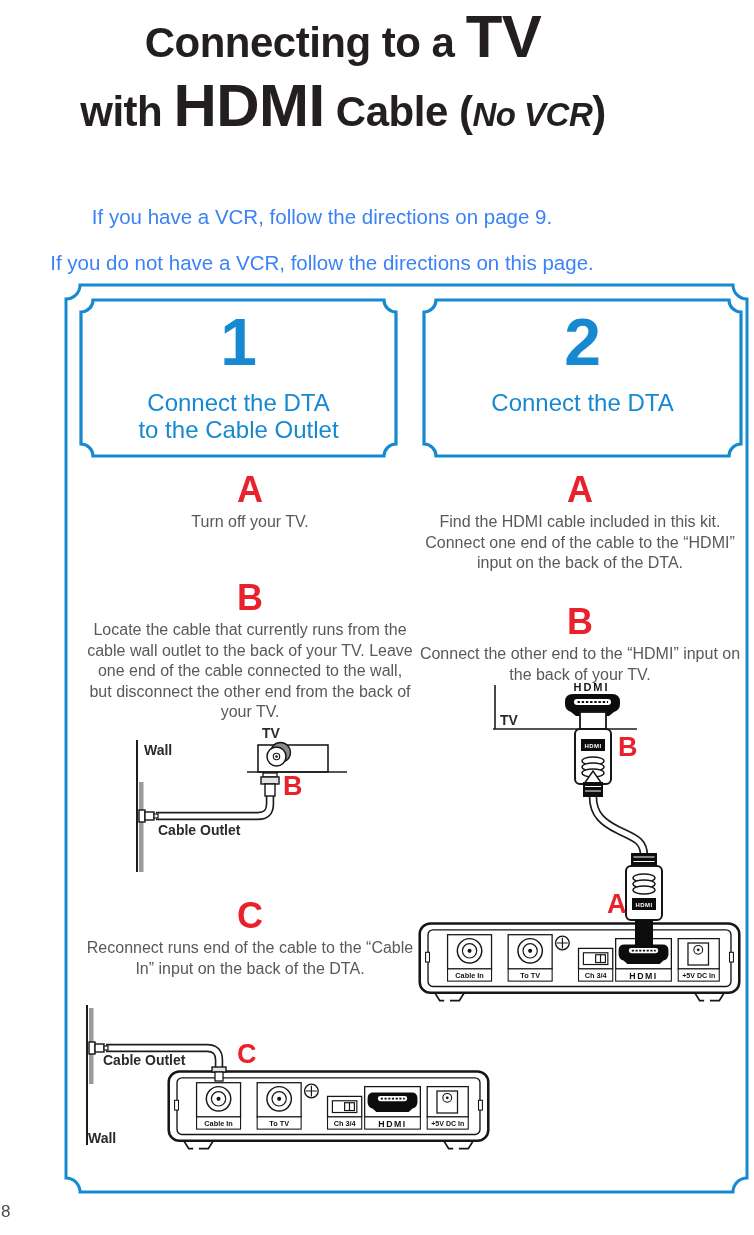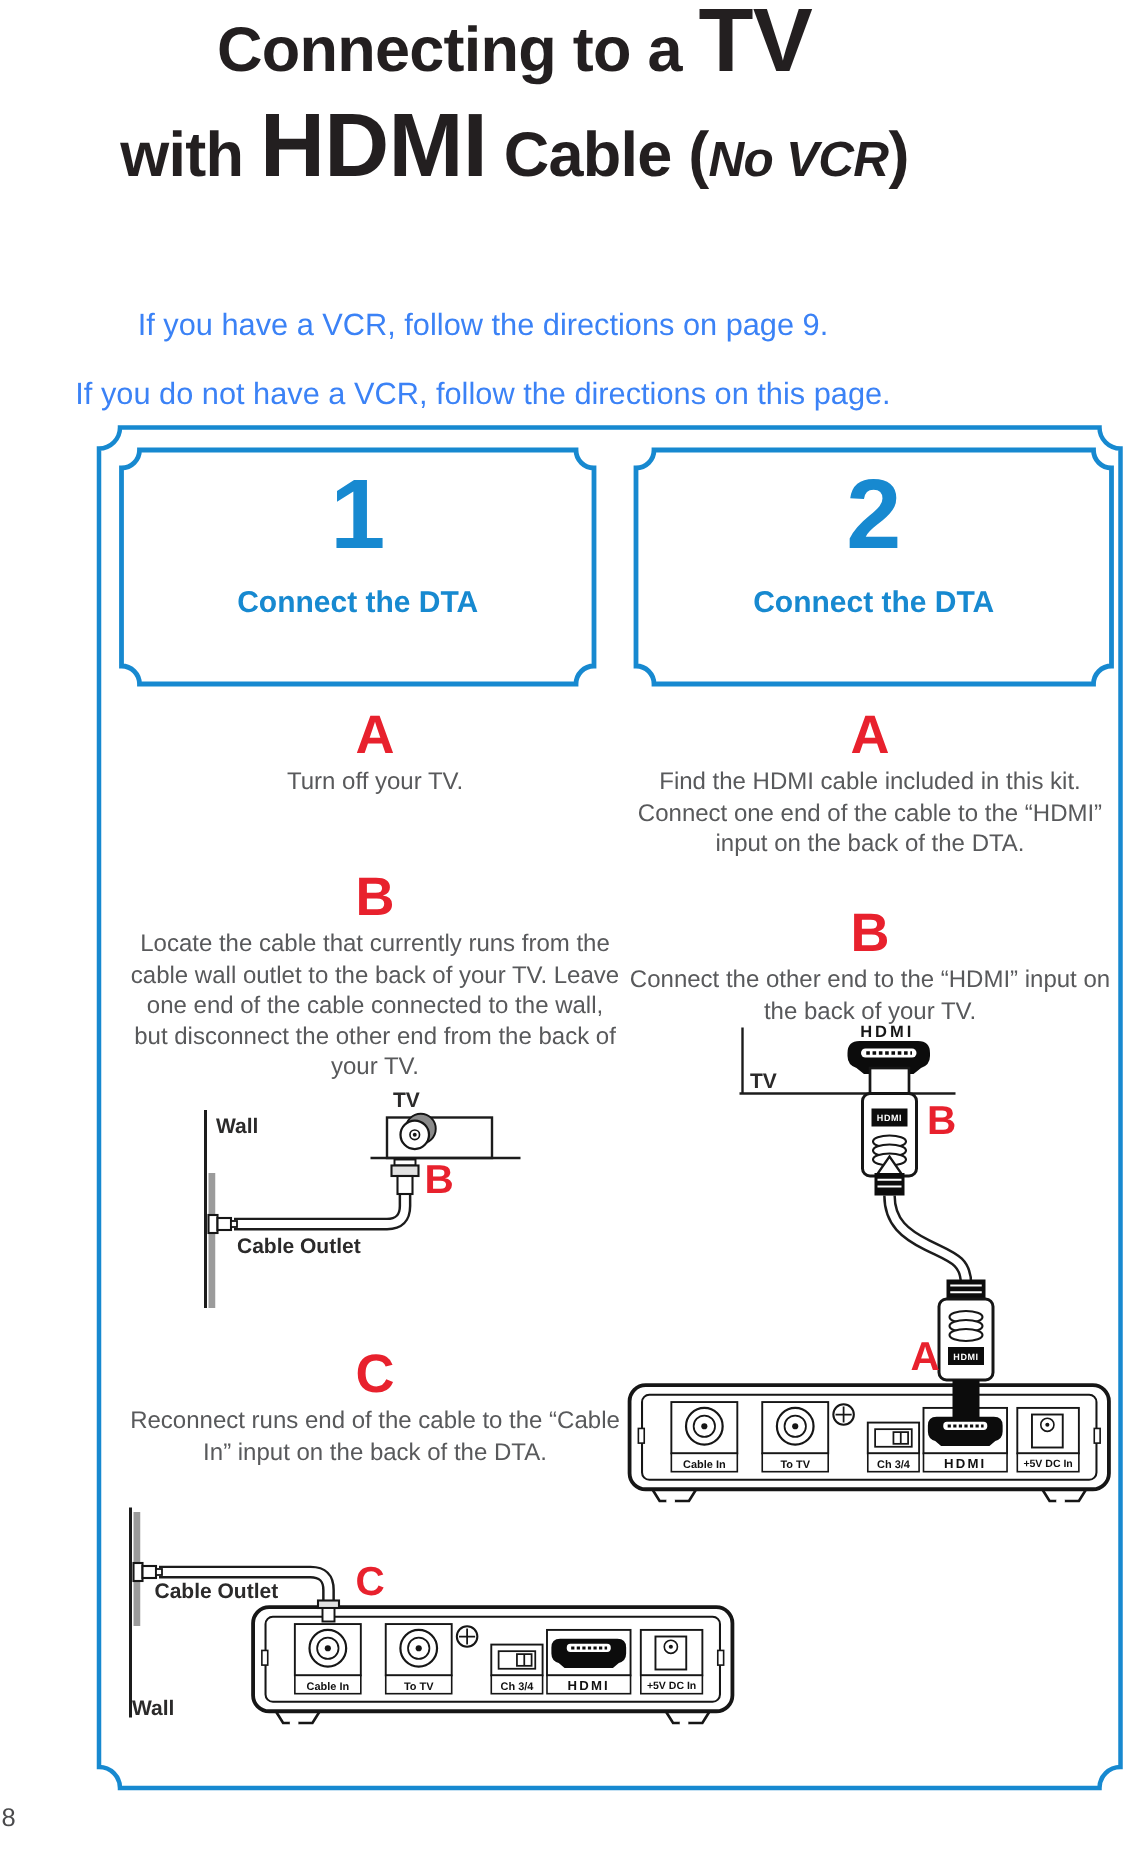--- a/index.html
+++ b/index.html
@@ -3,29 +3,29 @@
 <meta charset="utf-8">
 <style>
   :root{
     --accent-blue:#1789d0; --step-red:#e8212d; --body-gray:#58595b; --ink:#231f20;
   }
   html,body{margin:0;padding:0;}
   body{width:754px;height:1235px;position:relative;background:#fff;overflow:hidden;
        font-family:"Liberation Sans",sans-serif;color:var(--ink);}
   .abs{position:absolute;}
   .center{text-align:center;}
-  .title{top:0;left:0;width:686px;font-weight:700;letter-spacing:-0.5px;color:var(--ink);}
+  .title{top:10px;left:0;width:686px;font-weight:700;letter-spacing:-0.5px;color:var(--ink);}
   .title .ln{line-height:54px;white-space:nowrap;}
   .t-n{font-size:42px;}
   .t-lg{font-size:60px;}
   .t-it{font-size:33px;font-style:italic;}
   .intro{left:0;width:644px;font-size:20.5px;color:#3b82f6;}
   .frame path{fill:none;stroke:var(--accent-blue);}
   .big-num{font-size:66px;font-weight:800;color:var(--accent-blue);line-height:72px;}
-  .box-title{font-size:20px;font-weight:700;color:var(--accent-blue);line-height:27px;text-align:center;}
+  .box-title{font-size:24px;font-weight:400;color:var(--accent-blue);line-height:27px;text-align:center;}
   .letter{font-size:36px;font-weight:700;color:var(--step-red);line-height:40px;}
   .step-text{font-size:16px;line-height:20.5px;color:var(--body-gray);text-align:center;}
   .page-num{left:1px;top:1202px;font-size:17px;color:#4a4a4c;}
   svg.abs{display:block;}
   .ln-blk{fill:none;stroke:#1c1c1c;}
   .panel-box{fill:#fff;stroke:#161616;}
   .gray-fill{fill:#9b9b9b;}
   .d-label{font:700 14px "Liberation Sans",sans-serif;fill:#2b2a2a;}
   .callout{font:700 27px "Liberation Sans",sans-serif;fill:var(--step-red);}
   .cable-under{stroke:#1c1c1c;stroke-width:8.5;fill:none;}
@@ -117,20 +117,21 @@
 <svg class="abs frame" style="left:66px;top:285px;overflow:visible" width="681" height="907" viewBox="0 0 681 907">
   <path d="M14,0 H667 A14 14 0 0 0 681,14 V893 A14 14 0 0 0 667,907 H14 A14 14 0 0 0 0,893 V14 A14 14 0 0 0 14,0 Z" stroke-width="3"></path>
 </svg>
 
 <svg class="abs frame" style="left:81px;top:300px;overflow:visible" width="315" height="156" viewBox="0 0 315 156">
   <path d="M12,0 H303 A12 12 0 0 0 315,12 V144 A12 12 0 0 0 303,156 H12 A12 12 0 0 0 0,144 V12 A12 12 0 0 0 12,0 Z" stroke-width="3.2"></path>
 </svg>
 <div class="abs center big-num" style="left:81px;top:306px;width:315px">1</div>
 <div class="abs center" style="left:81px;top:389px;width:315px">
   <div class="box-title">Connect the DTA</div>
+  <div class="box-title">to the Cable Outlet</div>
 </div>
 
 <svg class="abs frame" style="left:424px;top:300px;overflow:visible" width="317" height="156" viewBox="0 0 317 156">
   <path d="M12,0 H305 A12 12 0 0 0 317,12 V144 A12 12 0 0 0 305,156 H12 A12 12 0 0 0 0,144 V12 A12 12 0 0 0 12,0 Z" stroke-width="3.2"></path>
 </svg>
 <div class="abs center big-num" style="left:424px;top:306px;width:317px">2</div>
 <div class="abs center" style="left:424px;top:389px;width:317px">
   <div class="box-title">Connect the DTA</div>
 </div>
 

